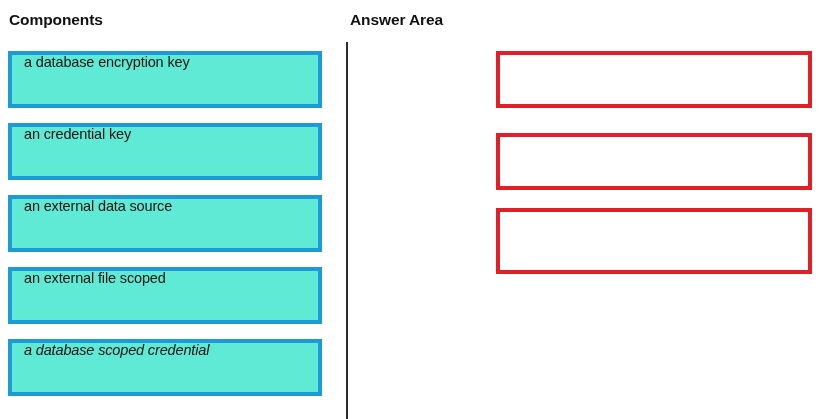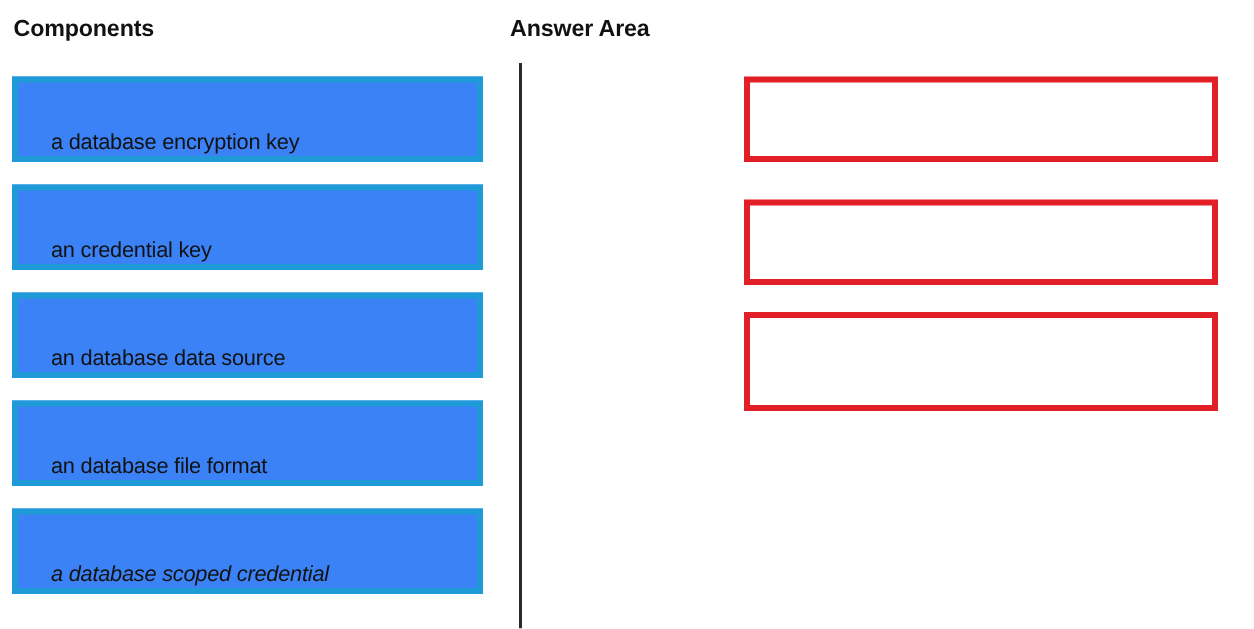--- a/index.html
+++ b/index.html
@@ -25,21 +25,21 @@
   
   .heading {
     position: absolute;
     font-size: 15.5px;
     font-weight: bold;
     letter-spacing: -0.1px;
     color: #111111;
     white-space: nowrap;
   }
   #components-heading { left: 9px;   top: 11px; }
-  #answer-heading     { left: 340px; top: 11px; }
+  #answer-heading     { left: 350px; top: 11px; }
 
   
   .divider {
     position: absolute;
     left: 346px;
     top: 42px;
     width: 2px;
     height: 377px;
     background: #2b2b2b;
   }
@@ -50,25 +50,25 @@
     left: 8px;
     top: 51px;
     width: 314px;
   }
   .component-box {
     position: relative;
     box-sizing: border-box;
     width: 314px;
     height: 57px;
     border: 4px solid #1e9bd7;
-    background: #3b82f6;
+    background: #5eead4;
     margin-bottom: 15px;
     display: flex;
-    align-items: flex-end;
-    padding-left: 22px;
+    align-items: flex-start;
+    padding-left: 12px;
   }
   .component-box:last-child { margin-bottom: 0; font-style: italic; }
   .component-label {
     font-size: 14.5px;
     font-weight: normal;
     color: #121212;
     line-height: 1.1;
     white-space: nowrap;
     letter-spacing: -0.15px;
   }
@@ -105,25 +105,25 @@
 
     <div class="component-box">
       <span class="component-label">a database encryption key</span>
     </div>
 
     <div class="component-box">
       <span class="component-label">an credential key</span>
     </div>
 
     <div class="component-box">
-      <span class="component-label">an database data source</span>
+      <span class="component-label">an external data source</span>
     </div>
 
     <div class="component-box">
-      <span class="component-label">an database file format</span>
+      <span class="component-label">an external file scoped</span>
     </div>
 
     <div class="component-box">
       <span class="component-label">a database scoped credential</span>
     </div>
 
   </div>
 
   <div class="answer-col">
 

